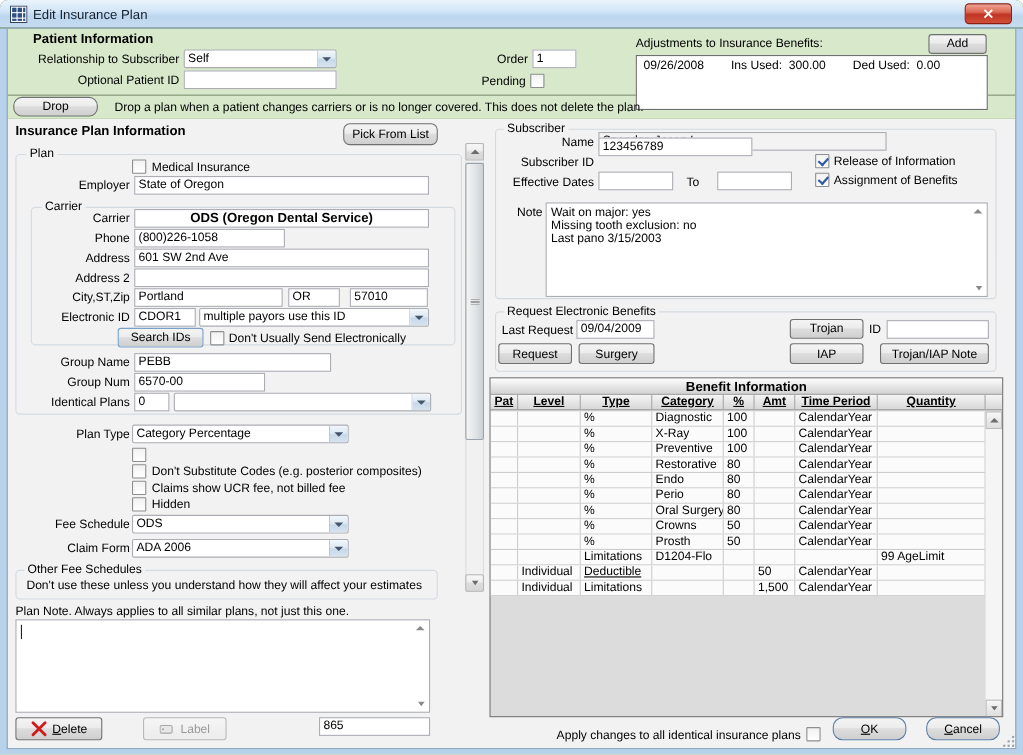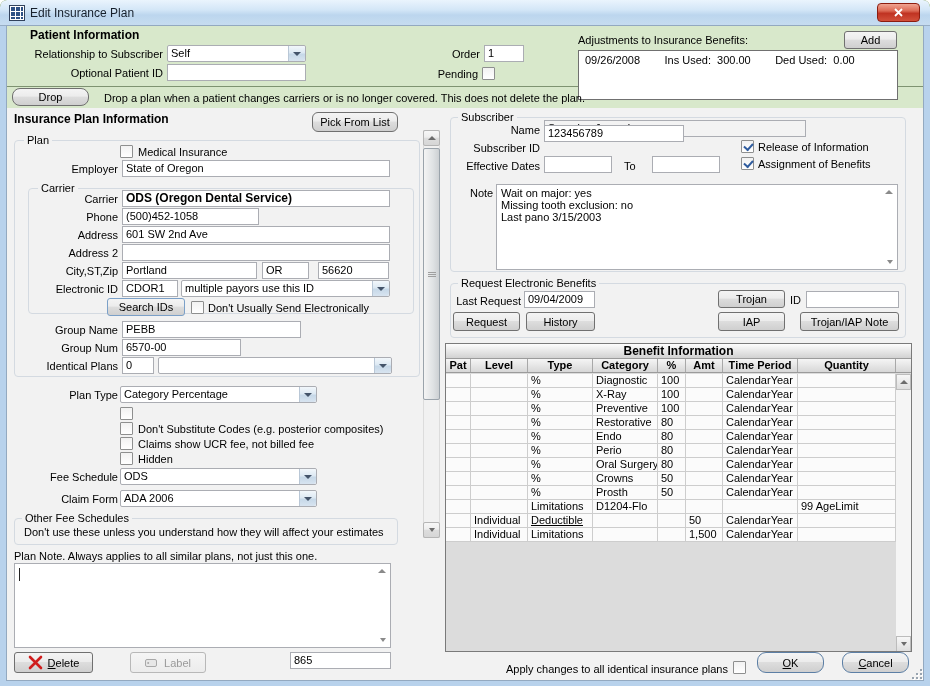--- a/index.html
+++ b/index.html
@@ -31,21 +31,21 @@
   .mainbg{position:absolute;left:7px;top:108px;width:916px;height:572px;background:#f2f2f2;}
   
   .lbl{position:absolute;white-space:nowrap;line-height:13px;}
   .lbl.r{text-align:right;}
   .hdg{position:absolute;font-size:12px;font-weight:bold;white-space:nowrap;}
   .tf{
     position:absolute;background:#fff;border:1px solid #abadb3;box-sizing:border-box;
     padding:1px 3px 0;line-height:13px;white-space:nowrap;overflow:hidden;
   }
   .tf.ro{background:#f3f3f3;}
-  .tf.bold{font-weight:bold;font-size:12px;}
+  .tf.bold{font-weight:bold;font-size:12px;text-align:center;}
   .combo{
     position:absolute;background:#fff;border:1px solid #abadb3;box-sizing:border-box;
     padding:1px 18px 0 3px;line-height:13px;white-space:nowrap;overflow:hidden;border-radius:2px;
   }
   .combo .arrow-btn{
     position:absolute;top:0px;right:0px;bottom:0px;width:16px;
     border-left:1px solid #b9c7d6;border-radius:0 2px 2px 0;
     background:linear-gradient(#f2f7fb 0%,#dde9f3 45%,#c6d8e8 55%,#d8e4f0 100%);
     display:flex;align-items:center;justify-content:center;
   }
@@ -80,21 +80,21 @@
   .sb-thumb{
     position:absolute;box-sizing:border-box;border:1px solid #9aa3ab;border-radius:2px;
     background:linear-gradient(to right,#f4f4f4,#dfe2e4 60%,#ccd0d3);
     display:flex;align-items:center;justify-content:center;
   }
   .grip-lines{width:8px;height:5px;background:repeating-linear-gradient(to bottom,#9f9f9f 0 1px,transparent 1px 2px);}
   
   .bt{position:absolute;left:445px;top:343px;width:467px;height:309px;border:1px solid #7a7a7a;background:#dcdcdc;box-sizing:border-box;overflow:hidden;}
   .bt-title{position:absolute;left:0;top:0;width:465px;height:15px;background:linear-gradient(#fdfdfd,#d2d2d2);border-bottom:1px solid #9b9b9b;font-weight:bold;font-size:12px;text-align:center;line-height:15px;box-sizing:border-box;}
   .bt-head{position:absolute;left:0;top:15px;width:465px;height:14px;display:flex;background:linear-gradient(#f5f5f5,#d7d7d7);border-bottom:1px solid #9b9b9b;box-sizing:border-box;}
-  .bt-hcell{font-weight:bold;font-size:11px;text-align:center;line-height:13px;border-right:1px solid #a8a8a8;box-sizing:border-box;overflow:hidden;white-space:nowrap;flex:none;}
+  .bt-hcell{font-weight:bold;font-size:11px;text-align:center;line-height:13px;border-right:1px solid #a8a8a8;box-sizing:border-box;overflow:hidden;white-space:nowrap;flex:none;text-decoration:underline;}
   .bt-body{position:absolute;left:0;top:30px;width:450px;}
   .bt-row{display:flex;height:14px;background:#fbfbfb;border-bottom:1px solid #cdcdcd;box-sizing:border-box;}
   .bt-cell{font-size:11px;line-height:13px;padding-left:3px;border-right:1px solid #cdcdcd;box-sizing:border-box;overflow:hidden;white-space:nowrap;flex:none;}
   .bt-sbtrack{position:absolute;left:450px;top:30px;width:15px;height:279px;background:#f5f5f5;}
   .bt-sbbtn{position:absolute;left:450px;width:15px;height:16px;box-sizing:border-box;border:1px solid #bcbcbc;background:linear-gradient(#f7f7f7,#dedede);display:flex;align-items:center;justify-content:center;}
   .caret{position:absolute;width:1px;height:13px;background:#222;}
   .grip{position:absolute;left:912px;top:669px;width:12px;height:12px;}
   .grip i{position:absolute;width:2px;height:2px;background:#98a4b0;box-shadow:1px 1px 0 #fff;}
 </style>
 </head>
@@ -173,32 +173,32 @@
   <div class="lbl r" style="left:20px;top:163px;width:98px">Employer</div>
   <div class="tf" style="left:122px;top:160px;width:268px;height:17px">State of Oregon</div>
 
   <div class="grp" style="left:28px;top:188px;width:386px;height:126px"></div>
   <div class="grp-label" style="left:38px;top:182px">Carrier</div>
 
   <div class="lbl r" style="left:28px;top:193px;width:90px">Carrier</div>
   <div class="tf bold" style="left:122px;top:190px;width:268px;height:17px">ODS (Oregon Dental Service)</div>
 
   <div class="lbl r" style="left:28px;top:211px;width:90px">Phone</div>
-  <div class="tf" style="left:122px;top:208px;width:137px;height:17px">(500)452-1058</div>
+  <div class="tf" style="left:122px;top:208px;width:137px;height:17px">(800)226-1058</div>
 
   <div class="lbl r" style="left:28px;top:229px;width:90px">Address</div>
   <div class="tf" style="left:122px;top:226px;width:268px;height:17px">601 SW 2nd Ave</div>
 
   <div class="lbl r" style="left:28px;top:247px;width:90px">Address 2</div>
   <div class="tf" style="left:122px;top:244px;width:268px;height:17px"></div>
 
   <div class="lbl r" style="left:28px;top:265px;width:90px">City,ST,Zip</div>
   <div class="tf" style="left:122px;top:262px;width:135px;height:17px">Portland</div>
   <div class="tf" style="left:262px;top:262px;width:47px;height:17px">OR</div>
-  <div class="tf" style="left:318px;top:262px;width:71px;height:17px">56620</div>
+  <div class="tf" style="left:318px;top:262px;width:71px;height:17px">57010</div>
 
   <div class="lbl r" style="left:28px;top:283px;width:90px">Electronic ID</div>
   <div class="tf" style="left:122px;top:280px;width:56px;height:17px">CDOR1</div>
   <div class="combo" style="left:181px;top:280px;width:209px;height:17px">
     <span>multiple payors use this ID</span>
     <div class="arrow-btn">
         <div class="tri-d"></div>
       </div>
   </div>
 
@@ -324,21 +324,21 @@
   <div class="grp-label" style="left:458px;top:277px">Request Electronic Benefits</div>
 
   <div class="lbl r" style="left:453px;top:295px;width:68px">Last Request</div>
   <div class="tf" style="left:524px;top:291px;width:71px;height:17px">09/04/2009</div>
 
   <div class="btn" style="left:718px;top:290px;width:67px;height:18px">Trojan</div>
   <div class="lbl" style="left:790px;top:294px">ID</div>
   <div class="tf" style="left:806px;top:291px;width:93px;height:17px"></div>
 
   <div class="btn" style="left:453px;top:312px;width:67px;height:19px">Request</div>
-  <div class="btn" style="left:526px;top:312px;width:69px;height:19px">History</div>
+  <div class="btn" style="left:526px;top:312px;width:69px;height:19px">Surgery</div>
   <div class="btn" style="left:718px;top:312px;width:67px;height:19px">IAP</div>
   <div class="btn" style="left:800px;top:312px;width:99px;height:19px">Trojan/IAP Note</div>
 
   <div class="bt">
     <div class="bt-title">Benefit Information</div>
     <div class="bt-head">
         <div class="bt-hcell" style="width: 25px;">Pat</div>
         <div class="bt-hcell" style="width: 57px;">Level</div>
         <div class="bt-hcell" style="width: 65px;">Type</div>
         <div class="bt-hcell" style="width: 65px;">Category</div>

